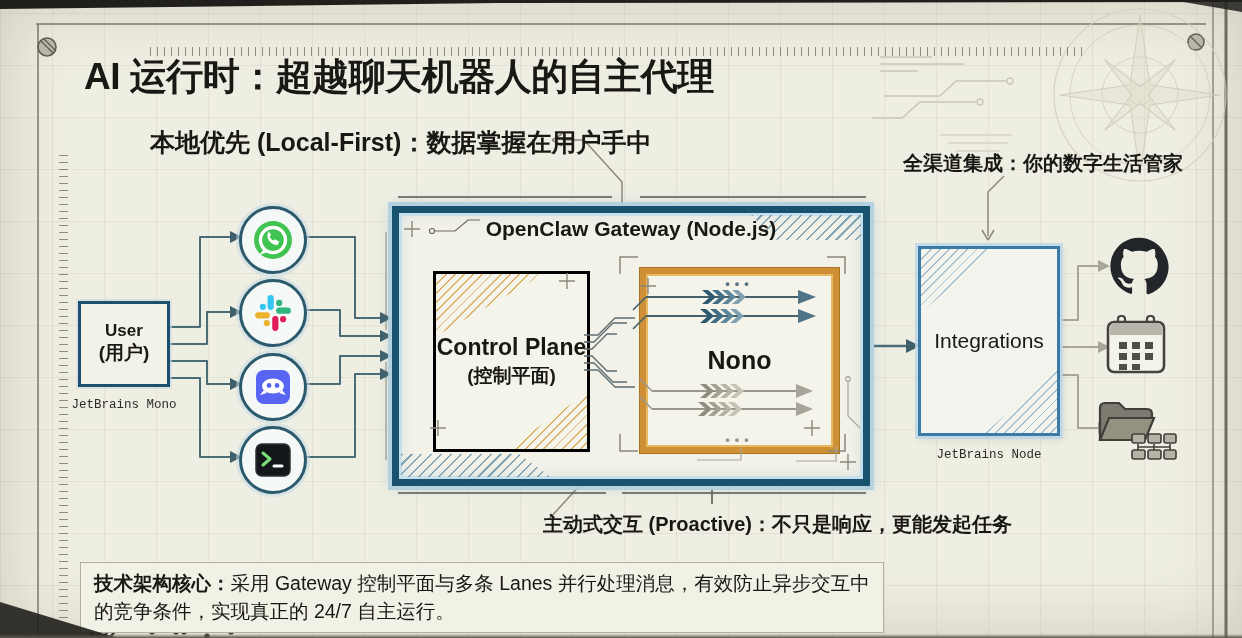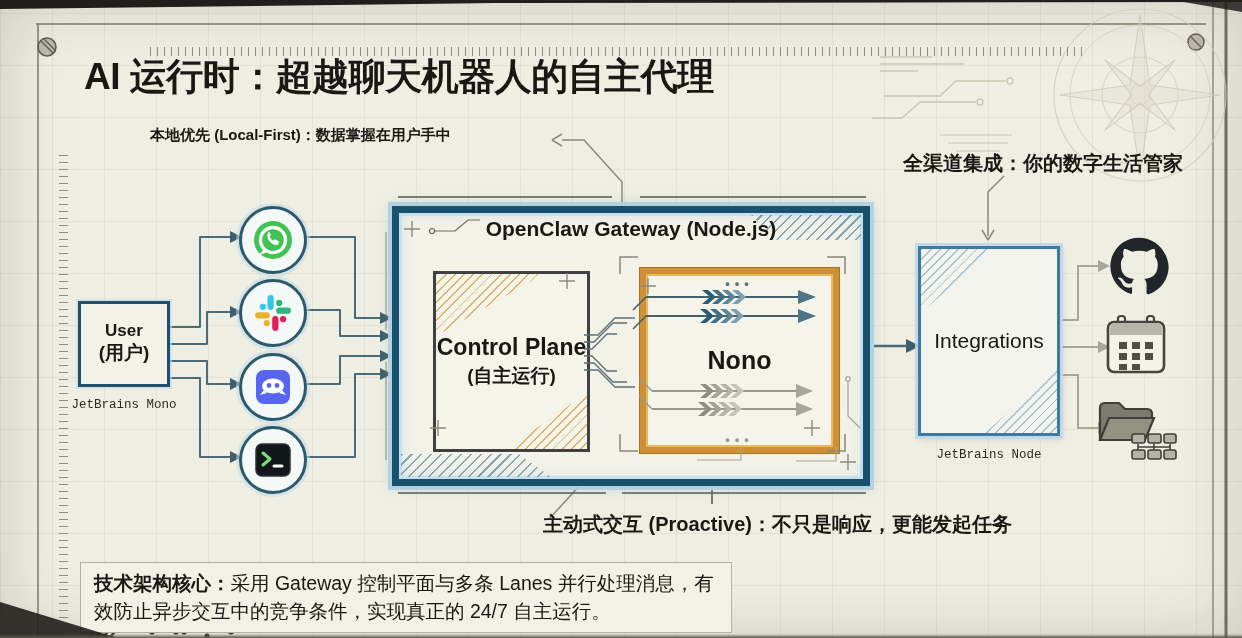--- a/index.html
+++ b/index.html
@@ -8,21 +8,21 @@
   .paper{position:absolute;inset:0;background:
     repeating-linear-gradient(90deg,rgba(155,152,132,.14) 0 1px,transparent 1px 52px),
     repeating-linear-gradient(0deg,rgba(155,152,132,.14) 0 1px,transparent 1px 52px),
     #efeee2;
     box-shadow:inset 0 0 70px rgba(110,105,85,.28);}
   svg.layer{position:absolute;left:0;top:0;pointer-events:none;}
   #deco{z-index:1;} #fore{z-index:6;}
   .abs{position:absolute;}
   .title{left:84px;top:52px;font-size:37px;font-weight:900;letter-spacing:-.5px;z-index:3;}
   .ann{font-weight:700;z-index:3;white-space:nowrap;}
-  .ann.local{left:150px;top:126px;font-size:15px;}
+  .ann.local{left:150px;top:126px;font-size:25px;}
   .ann.omni{left:903px;top:150px;font-size:20px;}
   .ann.pro{left:543px;top:511px;font-size:20px;}
   .node{box-sizing:border-box;z-index:2;background:#f3f2e8;}
   .userbox{left:78px;top:301px;width:92px;height:86px;border:3px solid #1d4f6e;
     display:flex;flex-direction:column;align-items:center;justify-content:center;
     box-shadow:0 0 0 2px rgba(200,218,228,.6);}
   .userbox .l1{font-size:17px;font-weight:800;line-height:1.1;}
   .userbox .l2{font-size:19px;font-weight:700;}
   .mono-cap{font-family:"Liberation Mono","DejaVu Sans Mono",monospace;font-size:12.5px;
     color:#2b2a25;z-index:3;text-align:center;}
@@ -35,41 +35,41 @@
     background:#f3f2e8;position:absolute;z-index:2;box-sizing:border-box;
     box-shadow:0 0 0 4px rgba(176,207,224,.9),0 0 12px rgba(110,165,195,.5),
       inset 0 0 0 3px rgba(196,222,236,.9),inset 0 0 16px rgba(140,185,210,.35);}
   .gw-title{position:absolute;left:0;right:0;top:4px;text-align:center;font-size:21px;font-weight:800;}
   .hatch{position:absolute;pointer-events:none;}
   .h-blue{background:repeating-linear-gradient(135deg,rgba(95,140,165,.75) 0 1.5px,transparent 1.5px 7px);}
   .h-orange{background:repeating-linear-gradient(135deg,rgba(214,160,70,.8) 0 1.3px,transparent 1.3px 6.5px);}
   .h-lblue{background:repeating-linear-gradient(135deg,rgba(140,175,198,.75) 0 1.3px,transparent 1.3px 6.5px);}
   .gw-tr{right:2px;top:2px;width:110px;height:25px;clip-path:polygon(26px 100%,0 0,100% 0,100% 100%);}
   .gw-bl{left:2px;bottom:2px;width:150px;height:23px;clip-path:polygon(0 0,118px 0,150px 100%,0 100%);}
-  .control{position:absolute;left:34px;top:58px;width:157px;height:181px;border:3px solid #404040;
+  .control{position:absolute;left:34px;top:58px;width:157px;height:181px;border:3px solid #000000;
     background:#f5f4ea;box-sizing:border-box;display:flex;flex-direction:column;align-items:center;justify-content:center;}
   .control .t1{font-size:23px;font-weight:800;}
   .control .t2{font-size:19px;font-weight:700;margin-top:2px;}
   .cp-tl{left:0;top:0;width:108px;height:62px;clip-path:polygon(0 0,100% 0,0 100%);}
   .cp-br{right:0;bottom:0;width:80px;height:56px;clip-path:polygon(100% 0,100% 100%,0 100%);}
   .lanes{position:absolute;left:241px;top:55px;width:199px;height:185px;border:6px solid #cf9035;
     background:#f5f4ea;box-sizing:border-box;box-shadow:inset 0 0 0 2px #e7ba62,0 0 0 1px #a8751f;
     display:flex;flex-direction:column;align-items:center;justify-content:center;}
   .lanes .t1{font-size:25px;font-weight:800;line-height:1.05;}
   .lanes .t2{font-size:18.5px;font-weight:700;margin-top:2px;}
   .dots{position:absolute;left:0;right:0;text-align:center;font-weight:900;letter-spacing:5px;font-size:13px;}
   .dots.top{top:2px;color:#5a7280;}
   .dots.bot{bottom:0px;color:#9a988c;}
   .intbox{left:918px;top:246px;width:142px;height:190px;border:3px solid #3a7ba6;position:absolute;
     background:#f3f4ee;z-index:2;box-sizing:border-box;display:flex;align-items:center;justify-content:center;
     box-shadow:0 0 0 3px rgba(190,215,232,.85),2px 3px 7px rgba(100,120,135,.25);}
   .intbox .t1{font-size:21px;font-weight:400;}
   .int-tl{left:0;top:0;width:72px;height:64px;clip-path:polygon(0 0,100% 0,0 100%);}
   .int-br{right:0;bottom:0;width:72px;height:64px;clip-path:polygon(100% 0,100% 100%,0 100%);}
-  .footer{left:80px;top:562px;width:652px;min-height:60px;border:1.5px solid #b3b0a0;background:#f2f1e5;
+  .footer{left:80px;top:562px;width:804px;min-height:60px;border:1.5px solid #b3b0a0;background:#f2f1e5;
     position:absolute;z-index:2;box-sizing:border-box;padding:7px 13px;font-size:19.5px;line-height:1.42;}
   .footer b{font-weight:800;}
   .ruler-top{left:150px;top:47px;width:935px;height:9px;z-index:1;opacity:.75;
     background:repeating-linear-gradient(90deg,#6f6c5e 0 1px,transparent 1px 7px);}
   .ruler-left{left:59px;top:150px;width:9px;height:468px;z-index:1;opacity:.75;
     background:repeating-linear-gradient(0deg,#6f6c5e 0 1px,transparent 1px 7px);}
   .shade{z-index:8;background:#201f1b;}
   .shade-top{left:0;top:0;width:100%;height:10px;clip-path:polygon(0 0,100% 0,100% 2px,40% 3px,0 9px);}
   .shade-tr{right:0;top:0;width:70px;height:12px;clip-path:polygon(0 0,100% 0,100% 100%);opacity:.85;}
   .shade-bl{left:0;bottom:0;width:118px;height:42px;clip-path:polygon(0 14%,0 100%,100% 100%);opacity:.9;}
@@ -231,21 +231,21 @@
   </div>
 
   <div class="gateway">
     <div class="hatch h-blue gw-tr"></div>
     <div class="hatch h-blue gw-bl"></div>
     <div class="gw-title">OpenClaw Gateway (Node.js)</div>
     <div class="control">
       <div class="hatch h-orange cp-tl"></div>
       <div class="hatch h-orange cp-br"></div>
       <div class="t1">Control Plane</div>
-      <div class="t2">(自主运行)</div>
+      <div class="t2">(控制平面)</div>
     </div>
     <div class="lanes">
       <div class="dots top">•••</div>
       <div class="t1">Nono</div>
       <div class="dots bot">•••</div>
     </div>
   </div>
 
   <div class="intbox">
     <div class="hatch h-lblue int-tl"></div>

